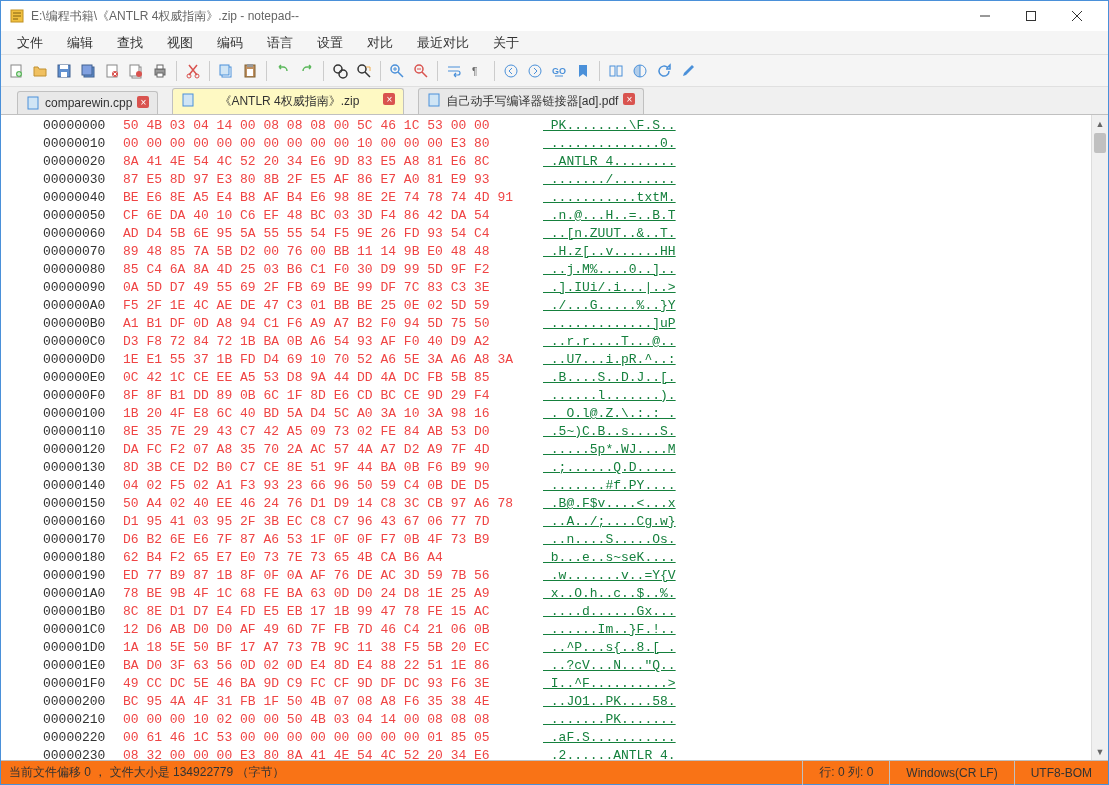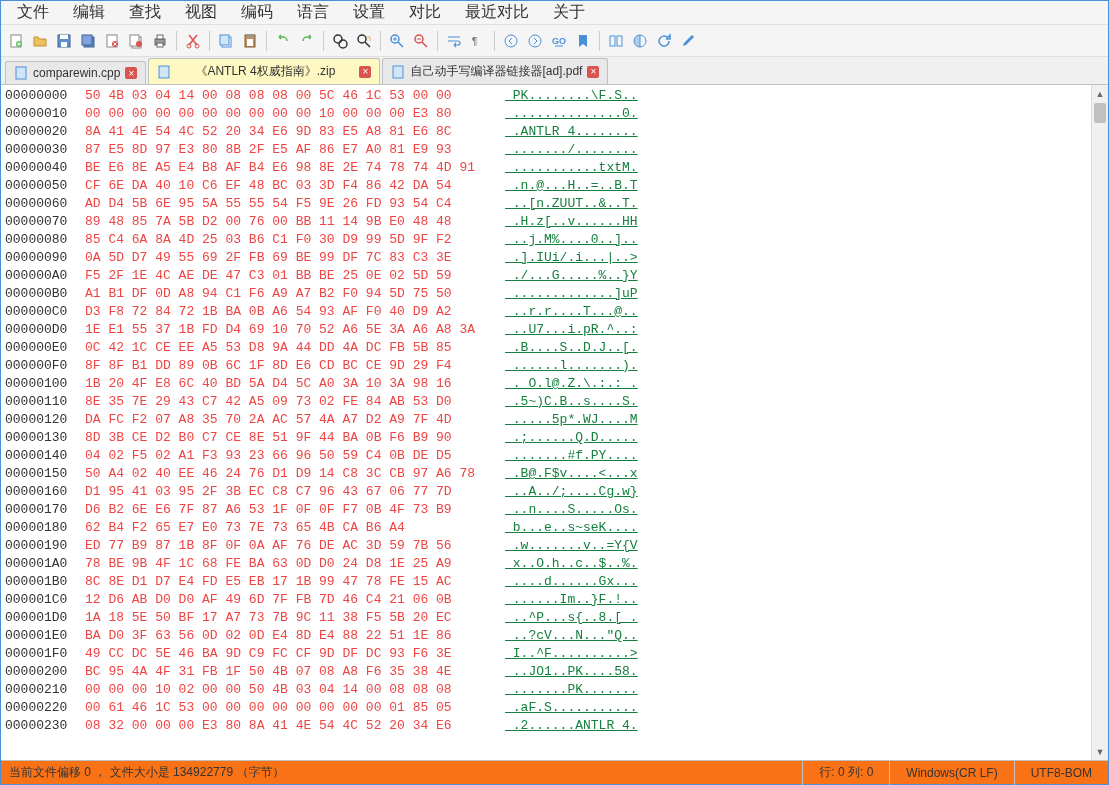--- a/index.html
+++ b/index.html
@@ -4,49 +4,75 @@
 <style>
 * { margin: 0; padding: 0; box-sizing: border-box; }
 body { font-family: "Microsoft YaHei", "SimSun", sans-serif; font-size: 12px; background: #fff; color: #333; overflow: hidden; }
 .window { width: 1109px; height: 785px; border: 1px solid #4a90d9; display: flex; flex-direction: column; }
 .titlebar { height: 30px; background: #fff; display: flex; align-items: center; padding: 0 8px; }
 .titlebar-icon { width: 16px; height: 16px; margin-right: 6px; }
 .titlebar-text { flex: 1; font-size: 12px; color: #666; }
 .titlebar-btns { display: flex; gap: 0; }
 .titlebar-btn { width: 46px; height: 30px; display: flex; align-items: center; justify-content: center; color: #666; cursor: pointer; }
 .menubar { height: 24px; background: #f5f5f5; display: flex; align-items: center; padding: 0 4px; gap: 0; border-bottom: 1px solid #e0e0e0; }
-.menu-item { padding: 3px 12px; font-size: 16px; color: #333; cursor: pointer; }
+.menu-item { padding: 3px 12px; font-size: 13px; color: #333; cursor: pointer; }
 .toolbar { height: 32px; background: #f5f5f5; display: flex; align-items: center; padding: 0 4px; gap: 2px; border-bottom: 1px solid #e0e0e0; }
 .tool-btn { width: 22px; height: 22px; display: flex; align-items: center; justify-content: center; cursor: pointer; border-radius: 2px; }
 .tool-sep { width: 1px; height: 20px; background: #ccc; margin: 0 3px; }
 .tabbar { height: 28px; background: #f0f0f0; display: flex; align-items: flex-end; padding: 0 4px; border-bottom: 1px solid #c0c0c0; }
-.tab { display: flex; align-items: center; padding: 4px 8px; margin-right: 2px; background: #e8e8e8; border: 1px solid #c0c0c0; border-bottom: none; border-radius: 3px 3px 0 0; font-size: 12px; cursor: pointer; gap: 5px; }
+.tab { display: flex; align-items: flex-start; padding: 4px 8px; margin-right: 2px; background: #e8e8e8; border: 1px solid #c0c0c0; border-bottom: none; border-radius: 3px 3px 0 0; font-size: 12px; cursor: pointer; gap: 5px; margin-left: 12px; }
 .tab.active { background: #fef9c3; gap: 24px; }
 .tab-icon { width: 14px; height: 14px; }
 .tab-close { width: 12px; height: 12px; display: flex; align-items: center; justify-content: center; font-size: 10px; border-radius: 2px; }
 .tab-close.red { background: #d9534f; color: #fff; }
 .editor { flex: 1; overflow: auto; background: #fff; position: relative; }
-.hex-content { font-family: "Consolas", "Courier New", monospace; font-size: 13px; line-height: 18px; padding: 2px 4px; white-space: pre; color: #333; }
+.hex-content { font-family: "Consolas", "Courier New", monospace; font-size: 13px; line-height: 18px; padding: 2px 4px; white-space: pre; color: #333; margin-left: 38px; }
 .hex-line { display: flex; }
 .hex-offset { color: #333; width: 80px; }
 .hex-bytes { color: #ef4444; width: 420px; }
 .hex-ascii { color: #15803d; text-decoration: underline; }
 .scroll-v { position: absolute; right: 0; top: 0; bottom: 0; width: 17px; background: #f0f0f0; border-left: 1px solid #ddd; }
 .scroll-thumb { position: absolute; top: 18px; left: 2px; right: 2px; height: 20px; background: #c0c0c0; border-radius: 2px; }
 .scroll-arrow { position: absolute; left: 0; right: 0; height: 17px; display: flex; align-items: center; justify-content: center; color: #666; font-size: 9px; }
 .scroll-arrow.up { top: 0; }
 .scroll-arrow.down { bottom: 0; }
 .statusbar { height: 24px; background: #f97316; border-top: 1px solid #c0c0c0; display: flex; align-items: center; font-size: 12px; color: #333; }
 .status-left { flex: 1; padding-left: 8px; }
 .status-cell { padding: 12px 16px; border-left: 1px solid #c0c0c0; height: 100%; display: flex; align-items: center; }
 </style>
 </head>
 <body>
 
 <div class="window">
+  <div class="titlebar">
+    <span class="titlebar-icon">
+      <svg viewBox="0 0 16 16">
+          <rect x="2" y="2" width="12" height="12" fill="#f0c040" stroke="#c09020"></rect>
+          <path d="M4 5h8M4 8h8M4 11h5" stroke="#806010" stroke-width="1"></path>
+        </svg>
+    </span>
+    <span class="titlebar-text">E:\编程书籍\《ANTLR 4权威指南》.zip - notepad--</span>
+    <div class="titlebar-btns">
+      <div class="titlebar-btn">
+          <svg width="10" height="10">
+            <path d="M0 5h10" stroke="#333"></path>
+          </svg>
+        </div>
+      <div class="titlebar-btn">
+          <svg width="10" height="10">
+            <rect x="0.5" y="0.5" width="9" height="9" fill="none" stroke="#333"></rect>
+          </svg>
+        </div>
+      <div class="titlebar-btn">
+          <svg width="10" height="10">
+            <path d="M0 0l10 10M10 0L0 10" stroke="#333"></path>
+          </svg>
+        </div>
+    </div>
+  </div>
 
   <div class="menubar">
     <span class="menu-item">文件</span>
     <span class="menu-item">编辑</span>
     <span class="menu-item">查找</span>
     <span class="menu-item">视图</span>
     <span class="menu-item">编码</span>
     <span class="menu-item">语言</span>
     <span class="menu-item">设置</span>
     <span class="menu-item">对比</span>

